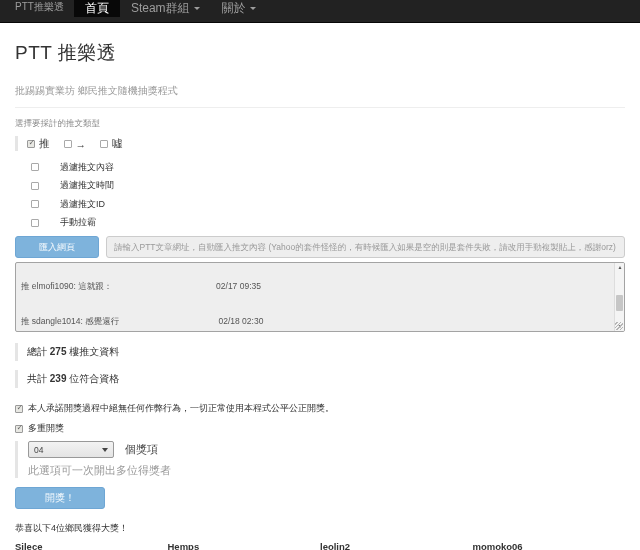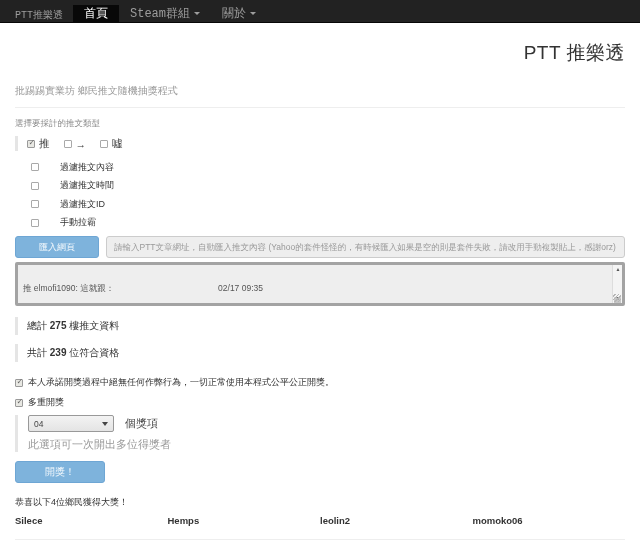--- a/index.html
+++ b/index.html
@@ -1,30 +1,30 @@
 <!DOCTYPE html>
 <html><head>
 <meta charset="utf-8">
 <style>
   * { margin:0; padding:0; box-sizing:border-box; }
   html,body { width:640px; height:550px; overflow:hidden; }
   body { font-family:"Liberation Sans","DejaVu Sans",sans-serif; background:#fff; color:#333; }
 
   
-  .navbar { height:23px; background:#222; border-bottom:1px solid #080808; display:flex; align-items:flex-end;font-family:Liberation Mono, monospace; }
+  .navbar { height:23px; background:#222; border-bottom:1px solid #080808; display:flex; align-items:flex-start; }
   .brand { color:#9d9d9d; font-size:10px; padding:0 10px; margin-left:5px; display:flex; align-items:center; text-decoration:none; }
   .nav-item { color:#9d9d9d; font-size:12px; padding:0 11px; display:flex; align-items:center; gap:4px; cursor:pointer; }
   .nav-item.active { color:#fff; background:#080808; }
   .caret { width:0; height:0; border-left:3px solid transparent; border-right:3px solid transparent; border-top:3px solid #9d9d9d; display:inline-block; }
 
   .container { padding:0 15px; }
 
   
   .page-header { border-bottom:1px solid #eee; padding-bottom:9px; margin-top:18px; }
-  h1 { font-size:19px; font-weight:normal; color:#333; line-height:24px; letter-spacing:.5px;text-align:right; }
+  h1 { font-size:19px; font-weight:normal; color:#333; line-height:24px; letter-spacing:.5px; }
   .subtitle { font-size:10px; color:#999; margin-top:19px; }
 
   .section-label { font-size:8.5px; color:#8a8a8a; margin-top:10px; }
 
   .push-type-row { border-left:3px solid #e5e5e5; padding-left:9px; margin-top:6px; height:15px; display:flex; align-items:center; gap:14px; }
   .push-type-row label { font-size:10.5px; color:#333; display:flex; align-items:center; gap:4px; cursor:pointer; }
 
   .cb { display:inline-block; width:8px; height:8px; border:1px solid #a9a9a9; background:#fff; border-radius:1px; position:relative; flex:0 0 auto; }
   .cb.checked { background:#e8e8e3; border-color:#9a9a9a; }
   .cb.checked::after { content:"\2713"; position:absolute; top:-2.5px; left:0.5px; font-size:8px; color:#666; }
@@ -33,21 +33,21 @@
   .filter-row { display:flex; align-items:center; gap:21px; font-size:9px; color:#333; margin-bottom:8.5px; height:10px; cursor:pointer;padding-left:16px; }
 
   
   .import-row { display:flex; margin-top:5px; }
   .btn { background:#7eb3dc; border:1px solid #6ea6d4; color:#f4f9fd; border-radius:3px; font-size:9px; cursor:pointer; font-family:inherit; }
   .btn-import { width:84px; height:22px; flex:0 0 auto; }
   .url-input { flex:1; height:22px; margin-left:7px; background:#eee; border:1px solid #ccc; border-radius:3px; padding:0 7px; font-size:8.5px; color:#555; font-family:inherit; outline:none; }
   .url-input::placeholder { color:#999; opacity:1; }
 
   
-  .ta { position:relative; height:44px; background:#eee; border:3px solid #a3a3a3; border-radius:2px; margin-top:4px; overflow:hidden; }
+  .ta { position:relative; height:70px; background:#eee; border:1px solid #a3a3a3; border-radius:2px; margin-top:4px; overflow:hidden; }
   .ta-content { position:absolute; top:-5px; left:5px; right:15px; font-size:8.5px; line-height:11.6px; color:#555; white-space:pre; }
   .ta-scroll { position:absolute; top:0; right:0; bottom:0; width:10px; background:#f4f4f4; border-left:1px solid #ddd; }
   .sb-arrow { position:absolute; left:0; width:10px; height:9px; font-size:5px; color:#555; text-align:center; line-height:9px; cursor:pointer; }
   .sb-up { top:0; }
   .sb-down { bottom:0; }
   .sb-thumb { position:absolute; left:1px; width:7px; height:16px; top:32px; background:#c6c6c6; border-radius:1px; cursor:pointer; }
   .ta-grip { position:absolute; right:1px; bottom:1px; width:8px; height:8px; cursor:nwse-resize;
              background:repeating-linear-gradient(-45deg, transparent, transparent 1.5px, #b5b5b5 1.5px, #b5b5b5 2.5px); }
 
   

